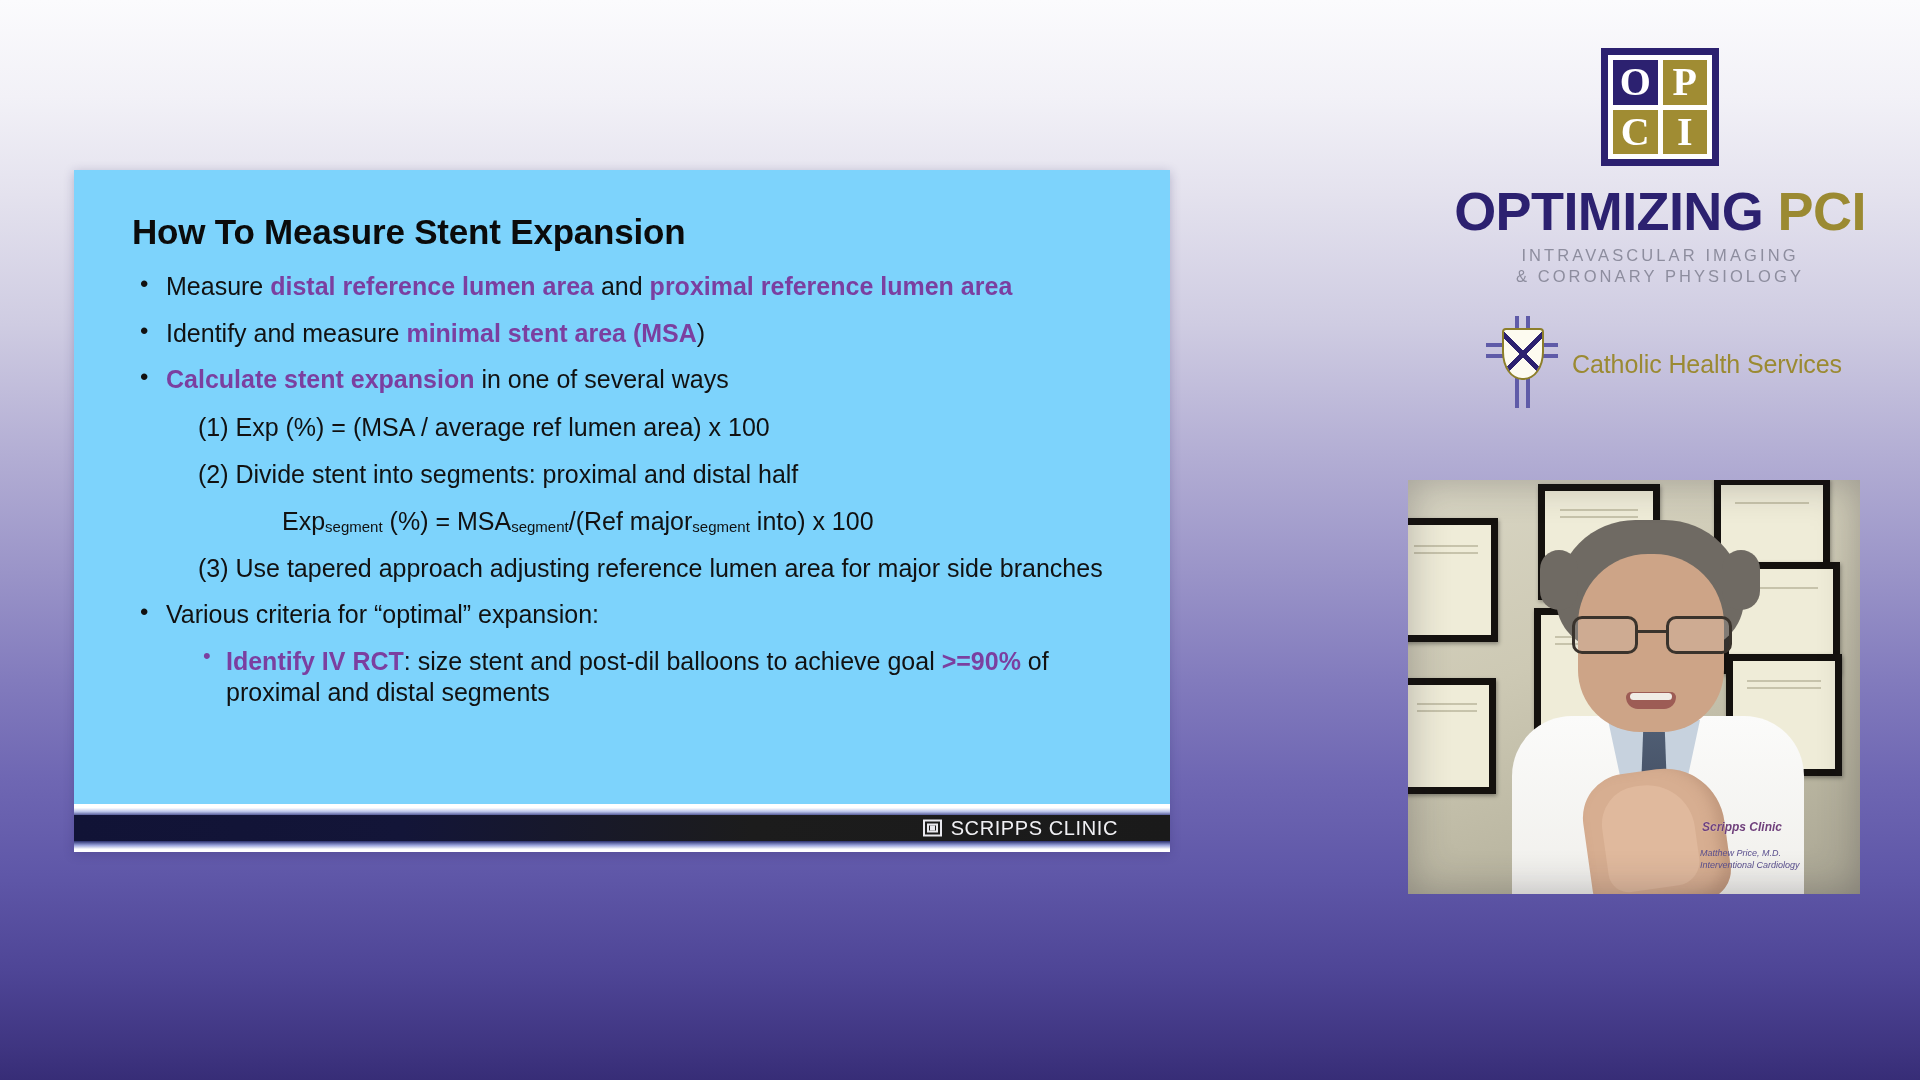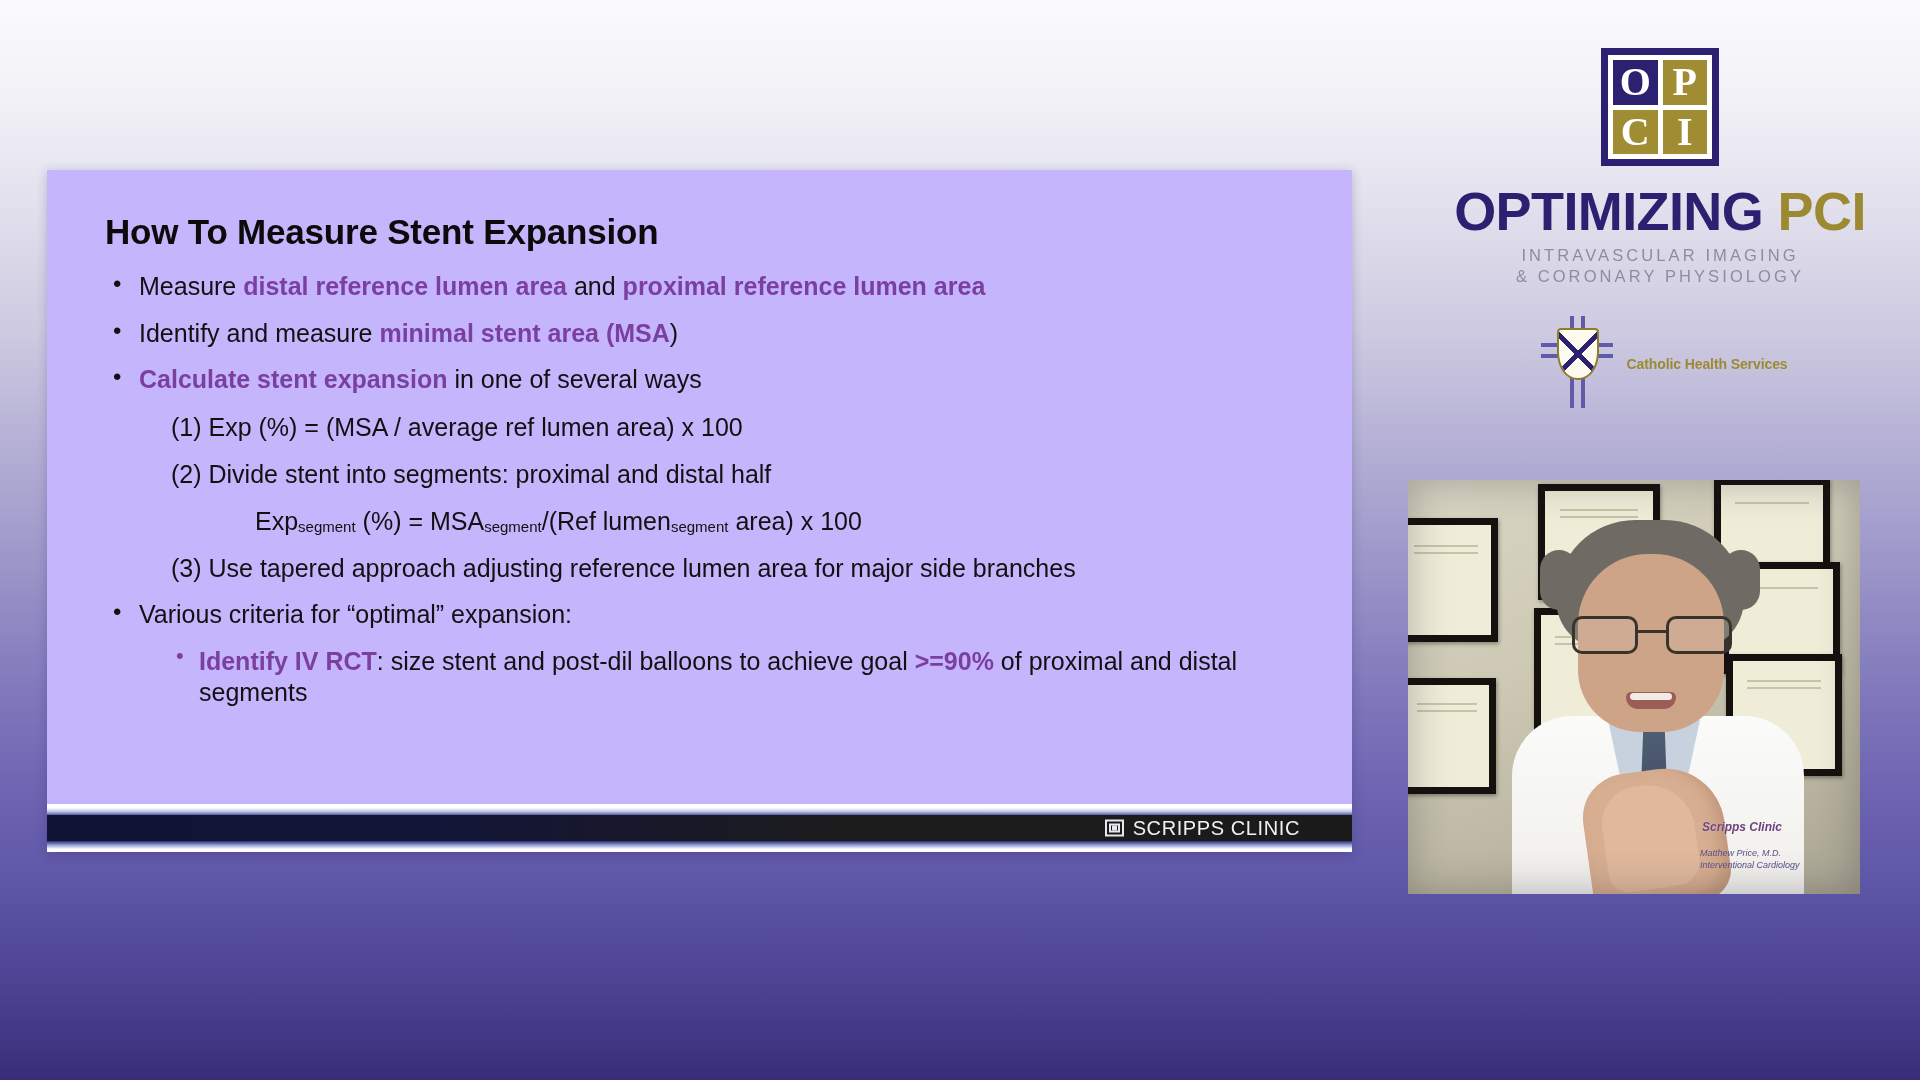--- a/index.html
+++ b/index.html
@@ -9,23 +9,23 @@
     background: linear-gradient(180deg,
        #fbfbfd 0%, #f2f1f7 9%, #e4e2ee 18%,
        #cfcce2 30%, #b3aed4 42%, #9a94c8 53%,
        #827bbd 63%, #6f67b3 72%, #5f57a8 81%,
        #4e4596 90%, #3f3581 97%, #372d77 100%);
     position:relative;
   }
 
   
   .slide {
-    position:absolute; left:47px; top:170px;
-    width:1305px; height:682px;
-    background:#c4b5fd;
+    position:absolute; left:74px; top:170px;
+    width:1096px; height:682px;
+    background:#7dd3fc;
     box-shadow:0 2px 10px rgba(40,30,90,.25);
   }
   .slide-inner { padding:42px 46px 0 58px; }
 
   .slide-title {
     font-size:35px; font-weight:bold; color:#0b0b0b;
     letter-spacing:-0.2px;
     font-family:"Liberation Sans", sans-serif;
     margin-bottom:20px;
   }
@@ -136,21 +136,21 @@
     background:
       linear-gradient(135deg, transparent 46%, #2c2170 46%, #2c2170 54%, transparent 54%),
       linear-gradient(45deg, transparent 46%, #2c2170 46%, #2c2170 54%, transparent 54%);
   }
   .sfh-text { text-align:left; }
   .sfh-l1, .sfh-l2 {
     color:#2c2170; font-weight:bold; font-size:29.5px; line-height:1.12;
     letter-spacing:-0.3px;
   }
   .sfh-l2 sup { font-size:13px; vertical-align:super; font-weight:bold; }
-  .sfh-l3 { color:#9b8a32; font-weight:bold; font-size:14px; margin-top:4px; letter-spacing:-0.1px; }
+  .sfh-l3 { color:#9b8a32; font-weight:normal; font-size:25px; margin-top:4px; letter-spacing:-0.1px; }
 
   
   .video {
     position:absolute; left:8px; top:480px; width:452px; height:414px;
     overflow:hidden; background:#8a8575;
   }
   .v-wall { position:absolute; inset:0;
     background:linear-gradient(160deg,#d9d6c4 0%, #cdc9b4 40%, #b9b5a0 75%, #a9a593 100%); }
   .frame {
     position:absolute; background:#efecd8; border:7px solid #14110e;
@@ -258,21 +258,21 @@
 
       <div class="b1">
         <span class="hl">Calculate stent expansion</span><span> in one of several ways</span>
       </div>
 
       <div class="sub">(1) Exp (%) = (MSA / average ref lumen area) x 100</div>
 
       <div class="sub">(2) Divide stent into segments: proximal and distal half</div>
 
       <div class="formula">
-        <span>Exp</span><sub>segment</sub><span> (%) = MSA</span><sub>segment</sub><span>/(Ref lumen</span><sub>segment</sub><span> area) x 100</span>
+        <span>Exp</span><sub>segment</sub><span> (%) = MSA</span><sub>segment</sub><span>/(Ref major</span><sub>segment</sub><span> into) x 100</span>
       </div>
 
       <div class="sub">(3) Use tapered approach adjusting reference lumen area for major side branches</div>
 
       <div class="b1">Various criteria for “optimal” expansion:</div>
 
       <div class="b2">
         <span class="hl">Identify IV RCT</span><span>: size stent and post-dil balloons to achieve goal </span><span class="hl">&gt;=90%</span><span> of proximal and distal segments</span>
       </div>
 

